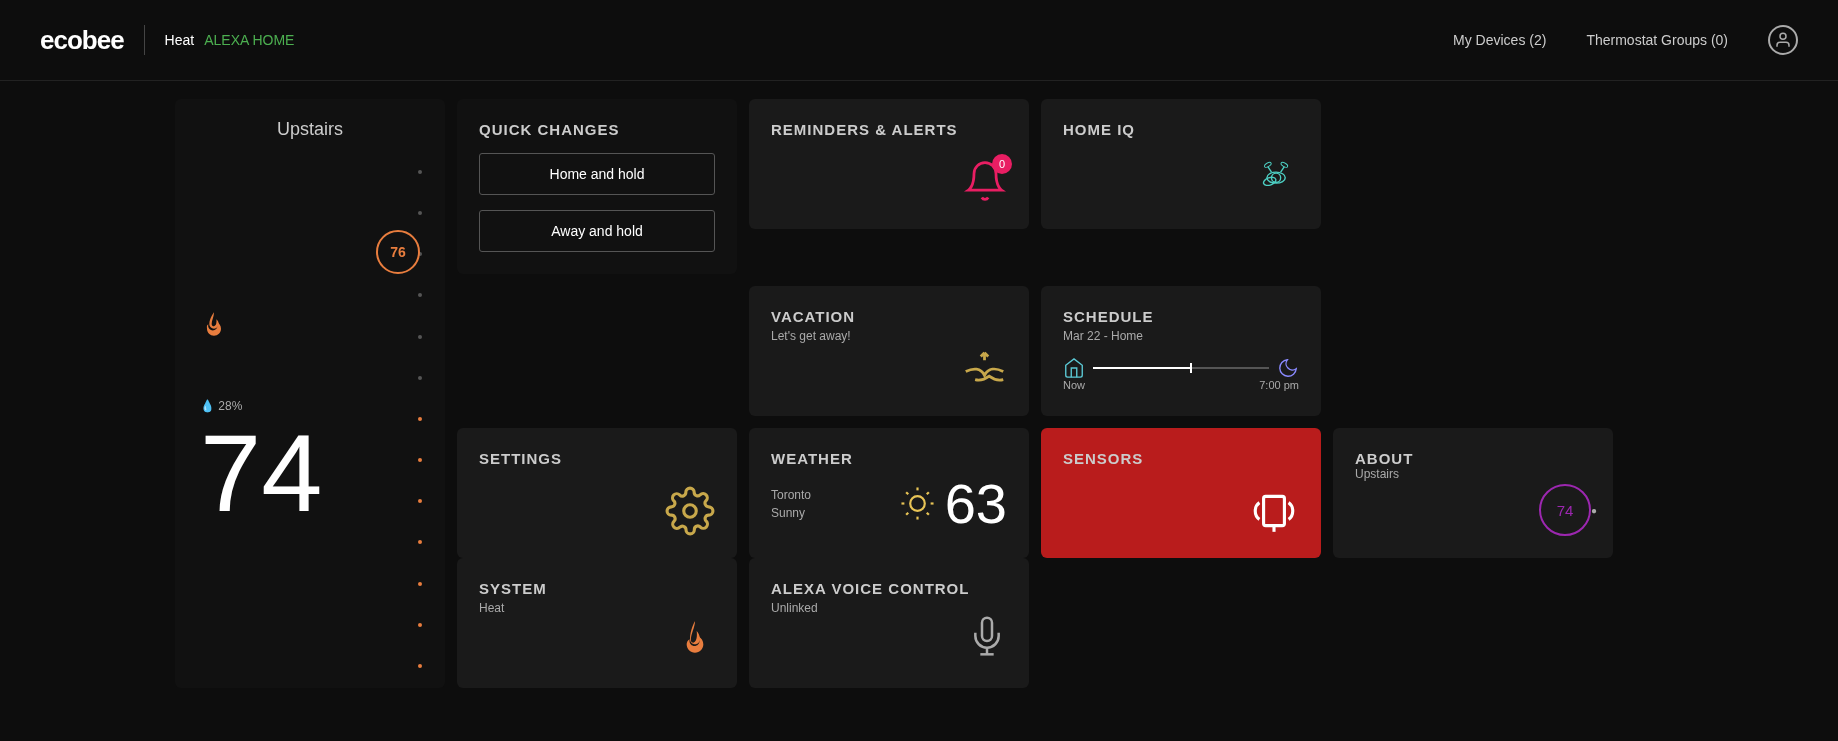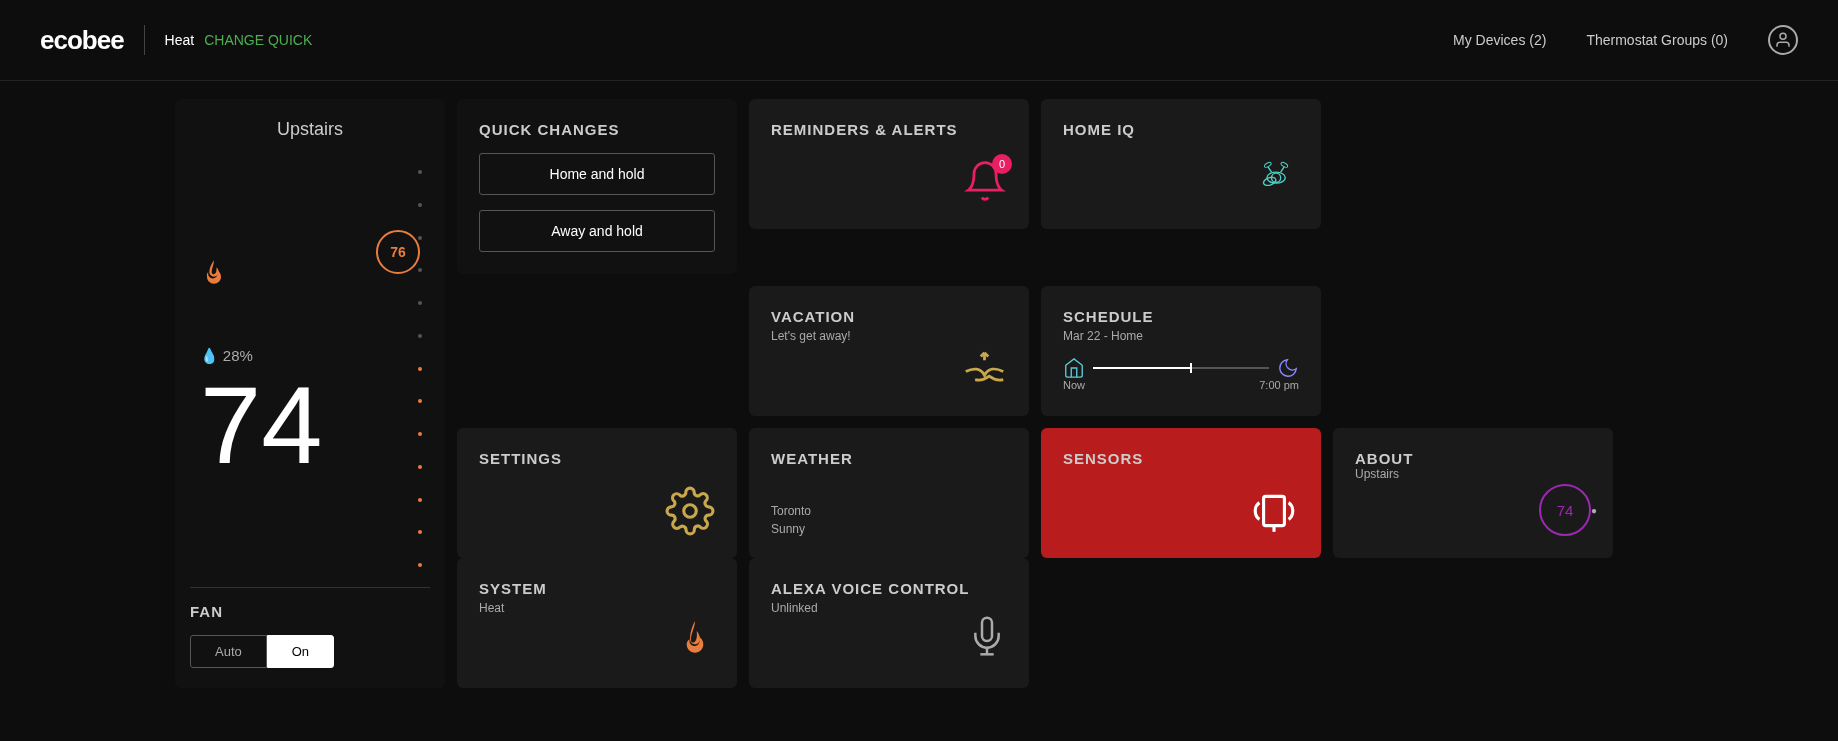--- a/index.html
+++ b/index.html
@@ -91,21 +91,21 @@
     .thermostat-left {
       display: flex;
       flex-direction: column;
       align-items: flex-start;
       justify-content: center;
       flex: 1;
       padding-left: 10px;
     }
     .humidity {
       color: #aaa;
-      font-size: 15px;
+      font-size: 12px;
       margin-bottom: 5px;
     }
     .temp-big {
       font-size: 110px;
       font-weight: 200;
       color: #fff;
       line-height: 1;
     }
     .thermostat-dots {
       display: flex;
@@ -338,21 +338,21 @@
     .icon-area { display: flex; justify-content: flex-end; align-items: flex-end; flex: 1; }
   </style>
 </head>
 <body>
 
 <header class="header">
   <span class="logo">ecobee</span>
   <div class="header-divider"></div>
   <div class="header-nav">
     <span class="header-home">Heat</span>
-    <span class="header-change">CHANGE QUICK</span>
+    <span class="header-change">ALEXA HOME</span>
   </div>
   <div class="header-right">
     <span class="header-link">My Devices  (2)</span>
     <span class="header-link">Thermostat Groups  (0)</span>
     <div class="header-user-icon">
       <svg width="18" height="18" viewBox="0 0 24 24" fill="none" stroke="#aaa" stroke-width="2">
         <path d="M20 21v-2a4 4 0 0 0-4-4H8a4 4 0 0 0-4 4v2"></path>
         <circle cx="12" cy="7" r="4"></circle>
       </svg>
     </div>
@@ -391,27 +391,20 @@
         <div class="dot active"></div>
         <div class="dot active"></div>
         <div class="dot active"></div>
         <div class="dot active"></div>
         <div class="dot active"></div>
       </div>
 
       <div class="setpoint-circle">76</div>
     </div>
 
-    <div style="margin-top: 20px; border-top: 1px solid #333; padding-top: 15px; width:100%;">
-      <div class="card-title">FAN</div>
-      <div class="fan-buttons">
-        <button class="fan-btn">Auto</button>
-        <button class="fan-btn active">On</button>
-      </div>
-    </div>
   </div>
 
   <div style="flex:1; display:flex; flex-direction:column; gap:12px;">
 
     <div style="display:grid; grid-template-columns: 280px 280px 280px; gap:12px;">
 
       <div style="grid-row:1/3; background:#111; border-radius:6px; padding:22px; display:flex; flex-direction:column; gap:15px;">
         <div class="card-title">QUICK CHANGES</div>
         <button class="quick-btn">Home and hold</button>
         <button class="quick-btn">Away and hold</button>
@@ -502,20 +495,34 @@
         </div>
       </div>
 
       <div class="weather-card">
         <div class="card-title">WEATHER</div>
         <div class="weather-bottom">
           <div class="weather-info">
             <span style="font-size:12px; color:#aaa;">Toronto</span>
             <span style="font-size:12px; color:#aaa;">Sunny</span>
           </div>
+          <div style="display:flex; align-items:center; gap:10px;">
+            <svg width="35" height="35" viewBox="0 0 24 24" fill="none" stroke="#e8c456" stroke-width="1.5">
+              <circle cx="12" cy="12" r="5"></circle>
+              <line x1="12" y1="1" x2="12" y2="3"></line>
+              <line x1="12" y1="21" x2="12" y2="23"></line>
+              <line x1="4.22" y1="4.22" x2="5.64" y2="5.64"></line>
+              <line x1="18.36" y1="18.36" x2="19.78" y2="19.78"></line>
+              <line x1="1" y1="12" x2="3" y2="12"></line>
+              <line x1="21" y1="12" x2="23" y2="12"></line>
+              <line x1="4.22" y1="19.78" x2="5.64" y2="18.36"></line>
+              <line x1="18.36" y1="5.64" x2="19.78" y2="4.22"></line>
+            </svg>
+            <div class="weather-temp">63</div>
+          </div>
         </div>
       </div>
 
       <div class="sensors-card">
         <div class="card-title">SENSORS</div>
         <div class="icon-area">
           <svg width="50" height="50" viewBox="0 0 24 24" fill="none" stroke="#fff" stroke-width="1.5">
             <rect x="7" y="5" width="10" height="14" rx="1"></rect>
             <path d="M5 8c-1.5 1-2 2.5-2 4s.5 3 2 4"></path>
             <path d="M19 8c1.5 1 2 2.5 2 4s-.5 3-2 4"></path>

